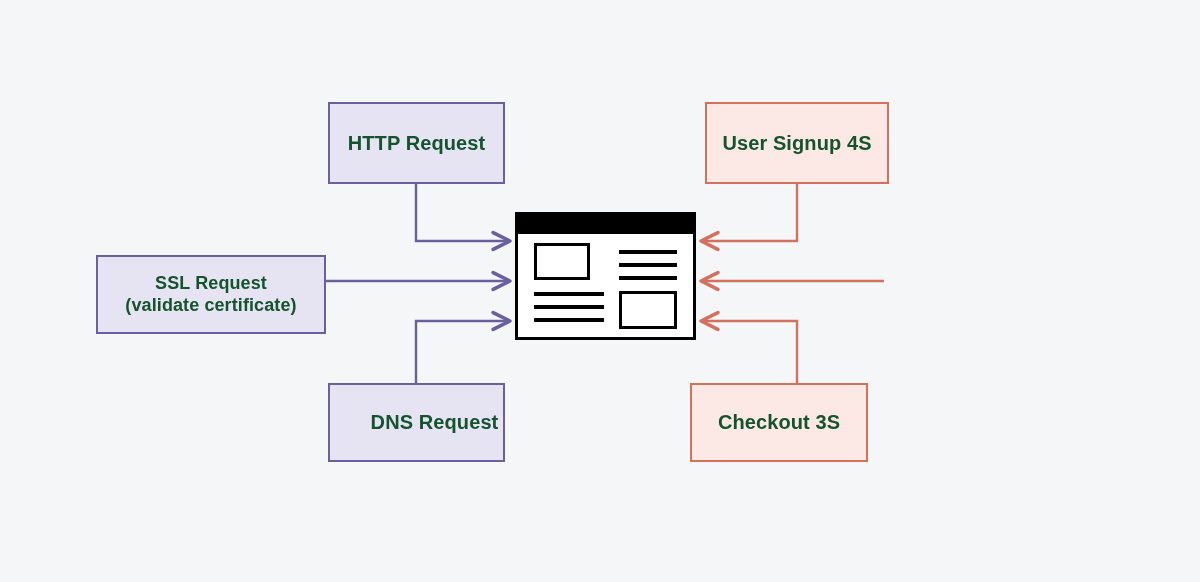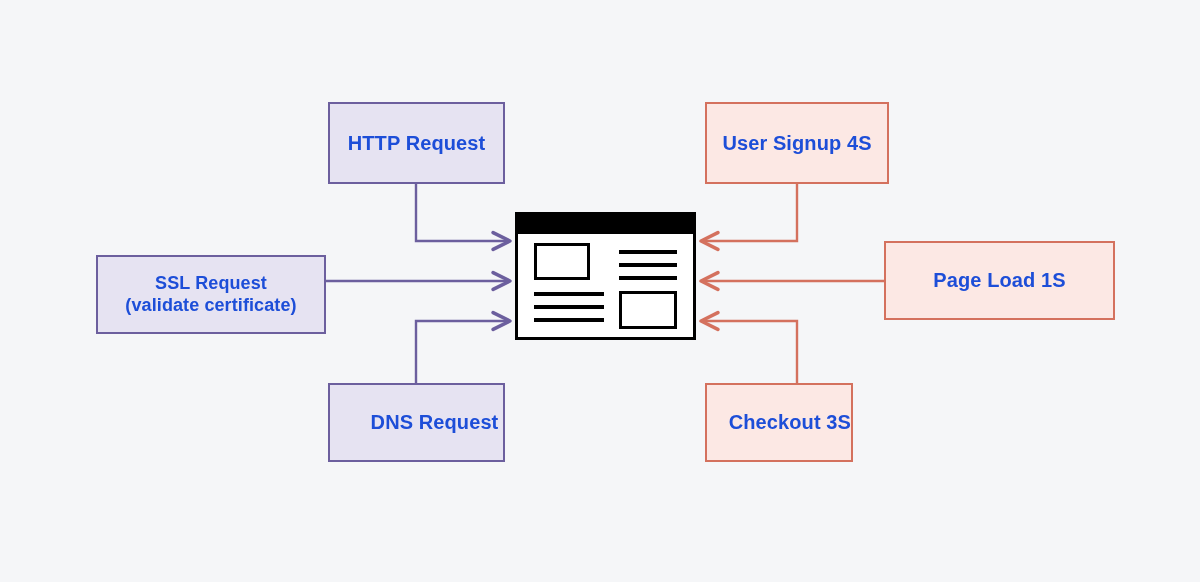--- a/index.html
+++ b/index.html
@@ -27,21 +27,21 @@
     pointer-events: none;
   }
   .node {
     position: absolute;
     box-sizing: border-box;
     display: flex;
     align-items: center;
     justify-content: center;
     text-align: center;
     font-weight: bold;
-    color: #1d4ed8;
+    color: #14532d;
     line-height: 1.22;
     letter-spacing: 0.1px;
     z-index: 3;
   }
   .node.purple {
     background: #e6e3f2;
     border: 2px solid #6c5f9e;
   }
   .node.red {
     background: #fce8e4;
@@ -70,23 +70,22 @@
   
   #node-signup {
     left: 705px; top: 102px; width: 184px; height: 82px;
     font-size: 20px;
   }
   #node-pageload {
     left: 884px; top: 241px; width: 231px; height: 79px;
     font-size: 20px;
   }
   #node-checkout {
-    left: 705px; top: 383px; width: 148px; height: 79px;
+    left: 690px; top: 383px; width: 178px; height: 79px;
     font-size: 20px;
-    justify-content: flex-end;
   }
 
   
   #browser {
     position: absolute;
     left: 515px;
     top: 212px;
     width: 181px;
     height: 128px;
     background: #ffffff;
@@ -159,23 +158,20 @@
   </div>
 
   <div class="node purple" id="node-dns">
     <span class="node-label">DNS Request</span>
   </div>
 
   <div class="node red" id="node-signup">
     <span class="node-label">User Signup 4S</span>
   </div>
 
-  <div class="node red" id="node-pageload">
-    <span class="node-label">Page Load 1S</span>
-  </div>
 
   <div class="node red" id="node-checkout">
     <span class="node-label">Checkout 3S</span>
   </div>
 
   <div id="browser">
     <div id="browser-titlebar"></div>
     <div class="br-rect" id="br-rect-tl"></div>
     <div class="br-line" id="br-line-r1"></div>
     <div class="br-line" id="br-line-r2"></div>

